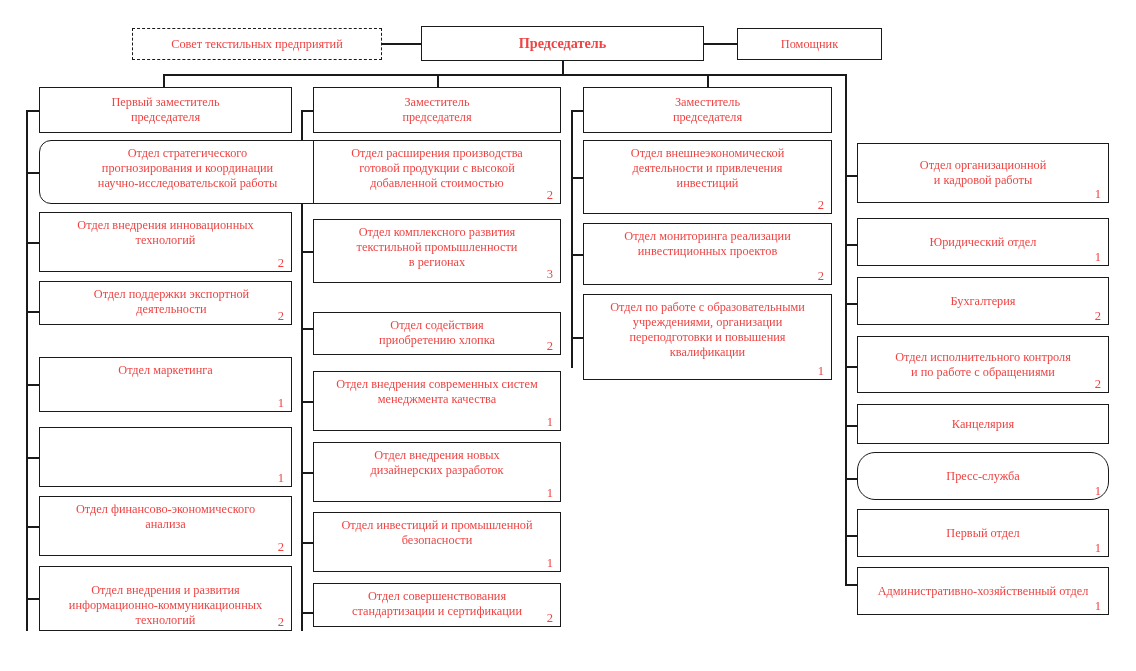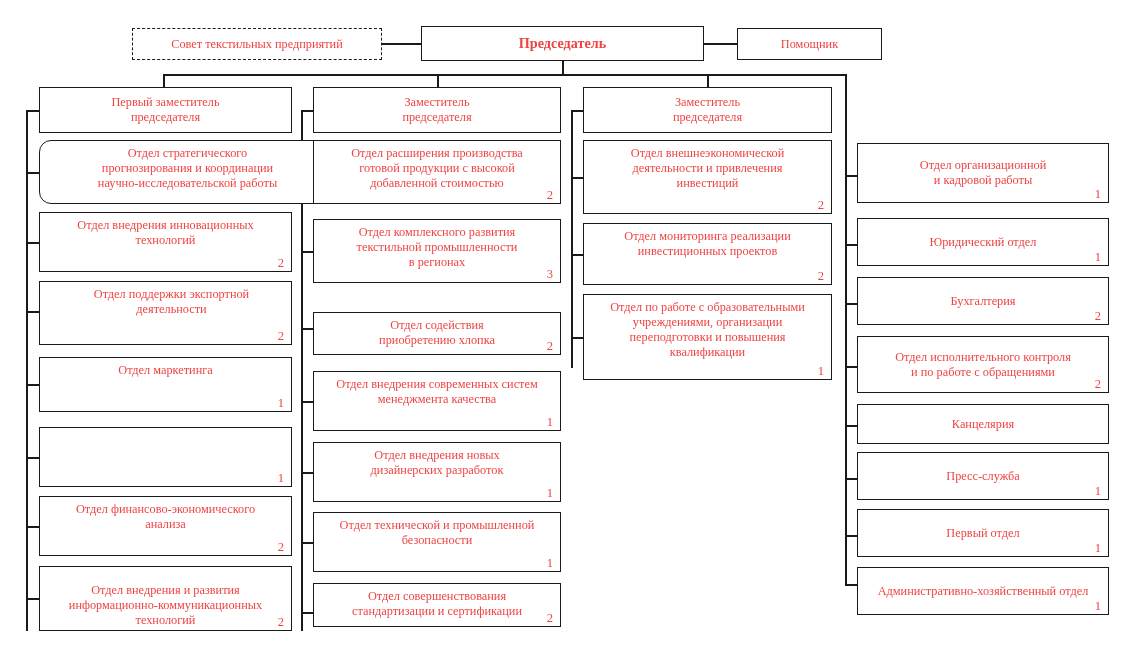--- a/index.html
+++ b/index.html
@@ -111,21 +111,21 @@
     <span class="label">Отдел стратегического
 прогнозирования и координации
 научно-исследовательской работы</span>
     <span class="count">2</span>
   </div>
   <div class="box" style="left:39px; top:212px; width:253px; height:60px;">
     <span class="label">Отдел внедрения инновационных
 технологий</span>
     <span class="count">2</span>
   </div>
-  <div class="box" style="left:39px; top:281px; width:253px; height:64px;padding-left:20px;">
+  <div class="box" style="left:39px; top:281px; width:253px; height:44px;padding-left:20px;">
     <span class="label">Отдел поддержки экспортной
 деятельности</span>
     <span class="count">2</span>
   </div>
   <div class="box" style="left:39px; top:357px; width:253px; height:55px;">
     <span class="label">Отдел маркетинга</span>
     <span class="count">1</span>
   </div>
   <div class="box" style="left:39px; top:427px; width:253px; height:60px;">
     <span class="count">1</span>
@@ -176,21 +176,21 @@
     <span class="label">Отдел внедрения современных систем
 менеджмента качества</span>
     <span class="count">1</span>
   </div>
   <div class="box" style="left:313px; top:442px; width:248px; height:60px;">
     <span class="label">Отдел внедрения новых
 дизайнерских разработок</span>
     <span class="count">1</span>
   </div>
   <div class="box" style="left:313px; top:512px; width:248px; height:60px;">
-    <span class="label">Отдел технической и промышленной
+    <span class="label">Отдел инвестиций и промышленной
 безопасности</span>
     <span class="count">1</span>
   </div>
   <div class="box" style="left:313px; top:583px; width:248px; height:44px;">
     <span class="label">Отдел совершенствования
 стандартизации и сертификации</span>
     <span class="count">2</span>
   </div>
 
   <div class="line hline" style="left: 301px; top: 172px; width: 12px; background: rgb(26, 26, 26);"></div>
@@ -244,21 +244,21 @@
   </div>
   <div class="box center-v" style="left:857px; top:336px; width:252px; height:57px;">
     <span class="label">Отдел исполнительного контроля
 и по работе с обращениями</span>
     <span class="count">2</span>
   </div>
   <div class="box center-v" style="left:857px; top:404px; width:252px; height:40px;">
     <span class="label">Канцелярия</span>
     <span class="count"></span>
   </div>
-  <div class="box center-v" style="left:857px; top:452px; width:252px; height:48px;">
+  <div class="box center-v" style="left:857px; top:452px; width:252px; height:48px;border-radius:18px;">
     <span class="label">Пресс-служба</span>
     <span class="count">1</span>
   </div>
   <div class="box center-v" style="left:857px; top:509px; width:252px; height:48px;">
     <span class="label">Первый отдел</span>
     <span class="count">1</span>
   </div>
   <div class="box center-v" style="left:857px; top:567px; width:252px; height:48px;">
     <span class="label">Административно-хозяйственный отдел</span>
     <span class="count">1</span>

